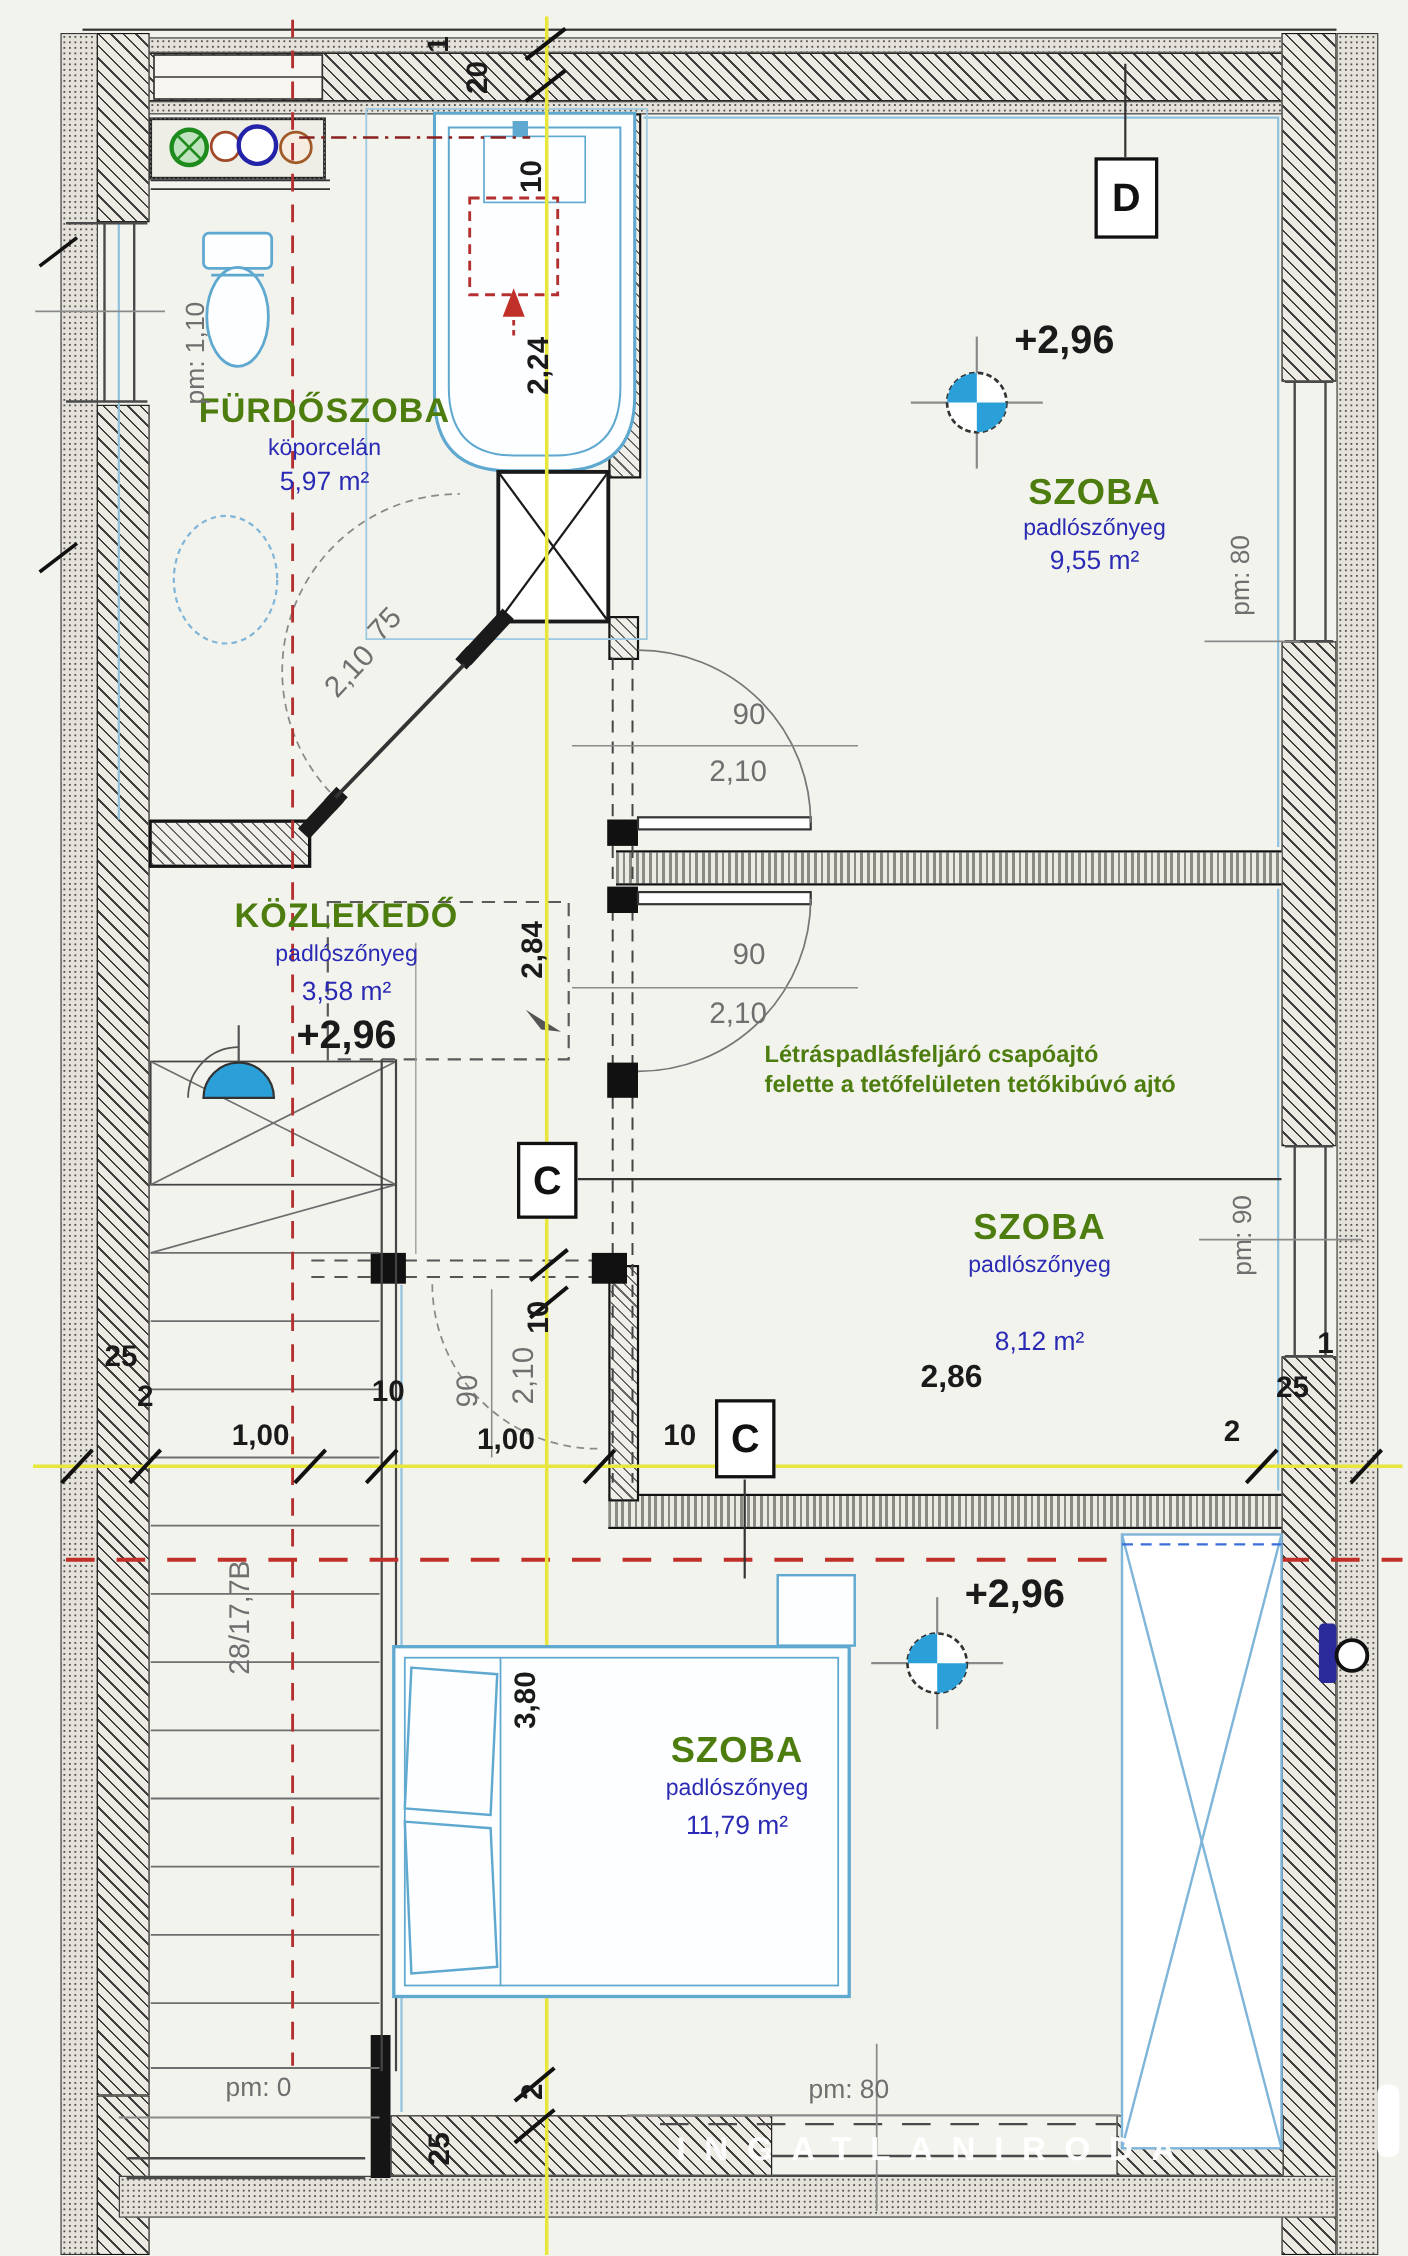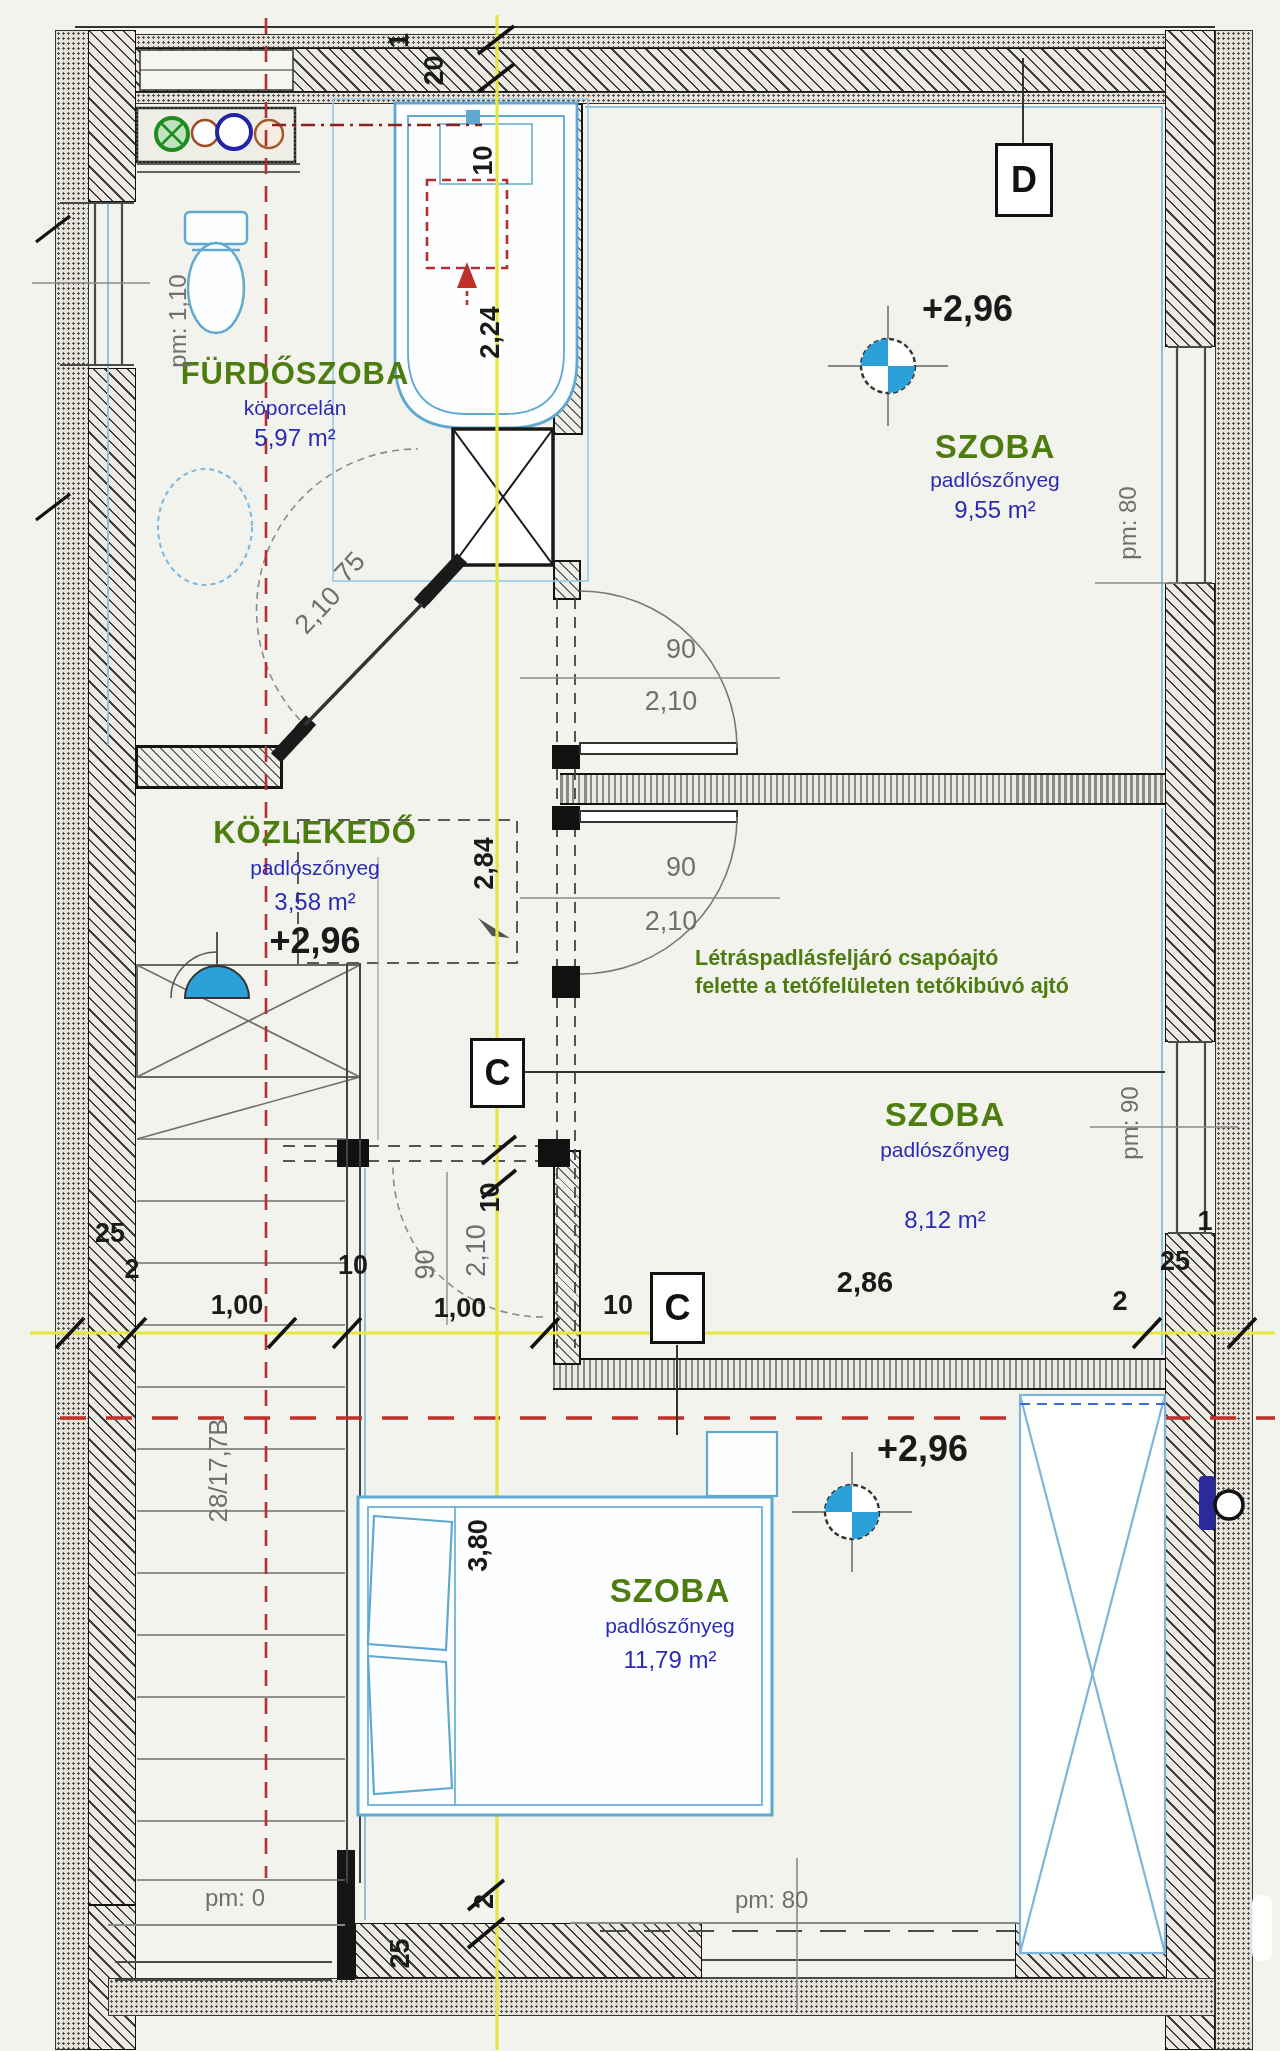--- a/index.html
+++ b/index.html
@@ -349,32 +349,33 @@
 
   <div class="lbl dim c-black ctr" style="left:85px;top:1218px;width:50px;">25</div>
   <div class="lbl dim c-black ctr" style="left:112px;top:1254px;width:40px;">2</div>
   <div class="lbl dim c-black ctr" style="left:192px;top:1290px;width:90px;">1,00</div>
   <div class="lbl dim c-black ctr" style="left:328px;top:1250px;width:50px;">10</div>
   <div class="lbl dimg c-gray v ctr" style="left:395px;top:1249px;width:60px;">90</div>
   <div class="lbl dimg c-gray v ctr" style="left:431px;top:1235px;width:90px;">2,10</div>
   <div class="lbl dim c-black v ctr" style="left:465px;top:1182px;width:50px;">10</div>
   <div class="lbl dim c-black ctr" style="left:415px;top:1293px;width:90px;">1,00</div>
   <div class="lbl dim c-black ctr" style="left:588px;top:1290px;width:60px;">10</div>
-  <div class="lbl dim c-black ctr" style="left:810px;top:1266px;width:110px;font-size:29px;">2,86</div>
+  <div class="lbl dim c-black ctr" style="left:810px;top:1236px;width:110px;font-size:29px;">2,86</div>
   <div class="lbl dim c-black ctr" style="left:1100px;top:1286px;width:40px;">2</div>
   <div class="lbl dim c-black ctr" style="left:1150px;top:1246px;width:50px;">25</div>
   <div class="lbl dim c-black ctr" style="left:1185px;top:1206px;width:40px;">1</div>
 
   <div class="lbl dimg c-gray v ctr" style="left:133px;top:1455px;width:170px;font-size:26px;">28/17,7B</div>
   <div class="lbl dim c-black v ctr" style="left:423px;top:1530px;width:110px;">3,80</div>
   <div class="lbl lvl c-black" style="left:877px;top:1428px;">+2,96</div>
   <div class="lbl name c-blue ctr" style="left:590px;top:1572px;width:160px;font-size:33px;">SZOBA</div>
   <div class="lbl sub c-blue2 ctr" style="left:570px;top:1614px;width:200px;">padlószőnyeg</div>
   <div class="lbl area c-blue2 ctr" style="left:570px;top:1646px;width:200px;">11,79 m²</div>
 
   <div class="lbl pm c-gray" style="left:205px;top:1884px;">pm: 0</div>
   <div class="lbl pm c-gray" style="left:735px;top:1886px;">pm: 80</div>
   <div class="lbl dim c-black v ctr" style="left:370px;top:1938px;width:60px;">25</div>
   <div class="lbl dim c-black v ctr" style="left:464px;top:1886px;width:40px;">2</div>
 
+  <div class="wm" style="left:615px;top:1938px;width:660px;">INGATLANIRODA</div>
   <div class="abs" style="left:1252px;top:1895px;width:20px;height:66px;background:rgba(255,255,255,.95);border-radius:8px;"></div>
 
 </div>
 
 </body></html>

